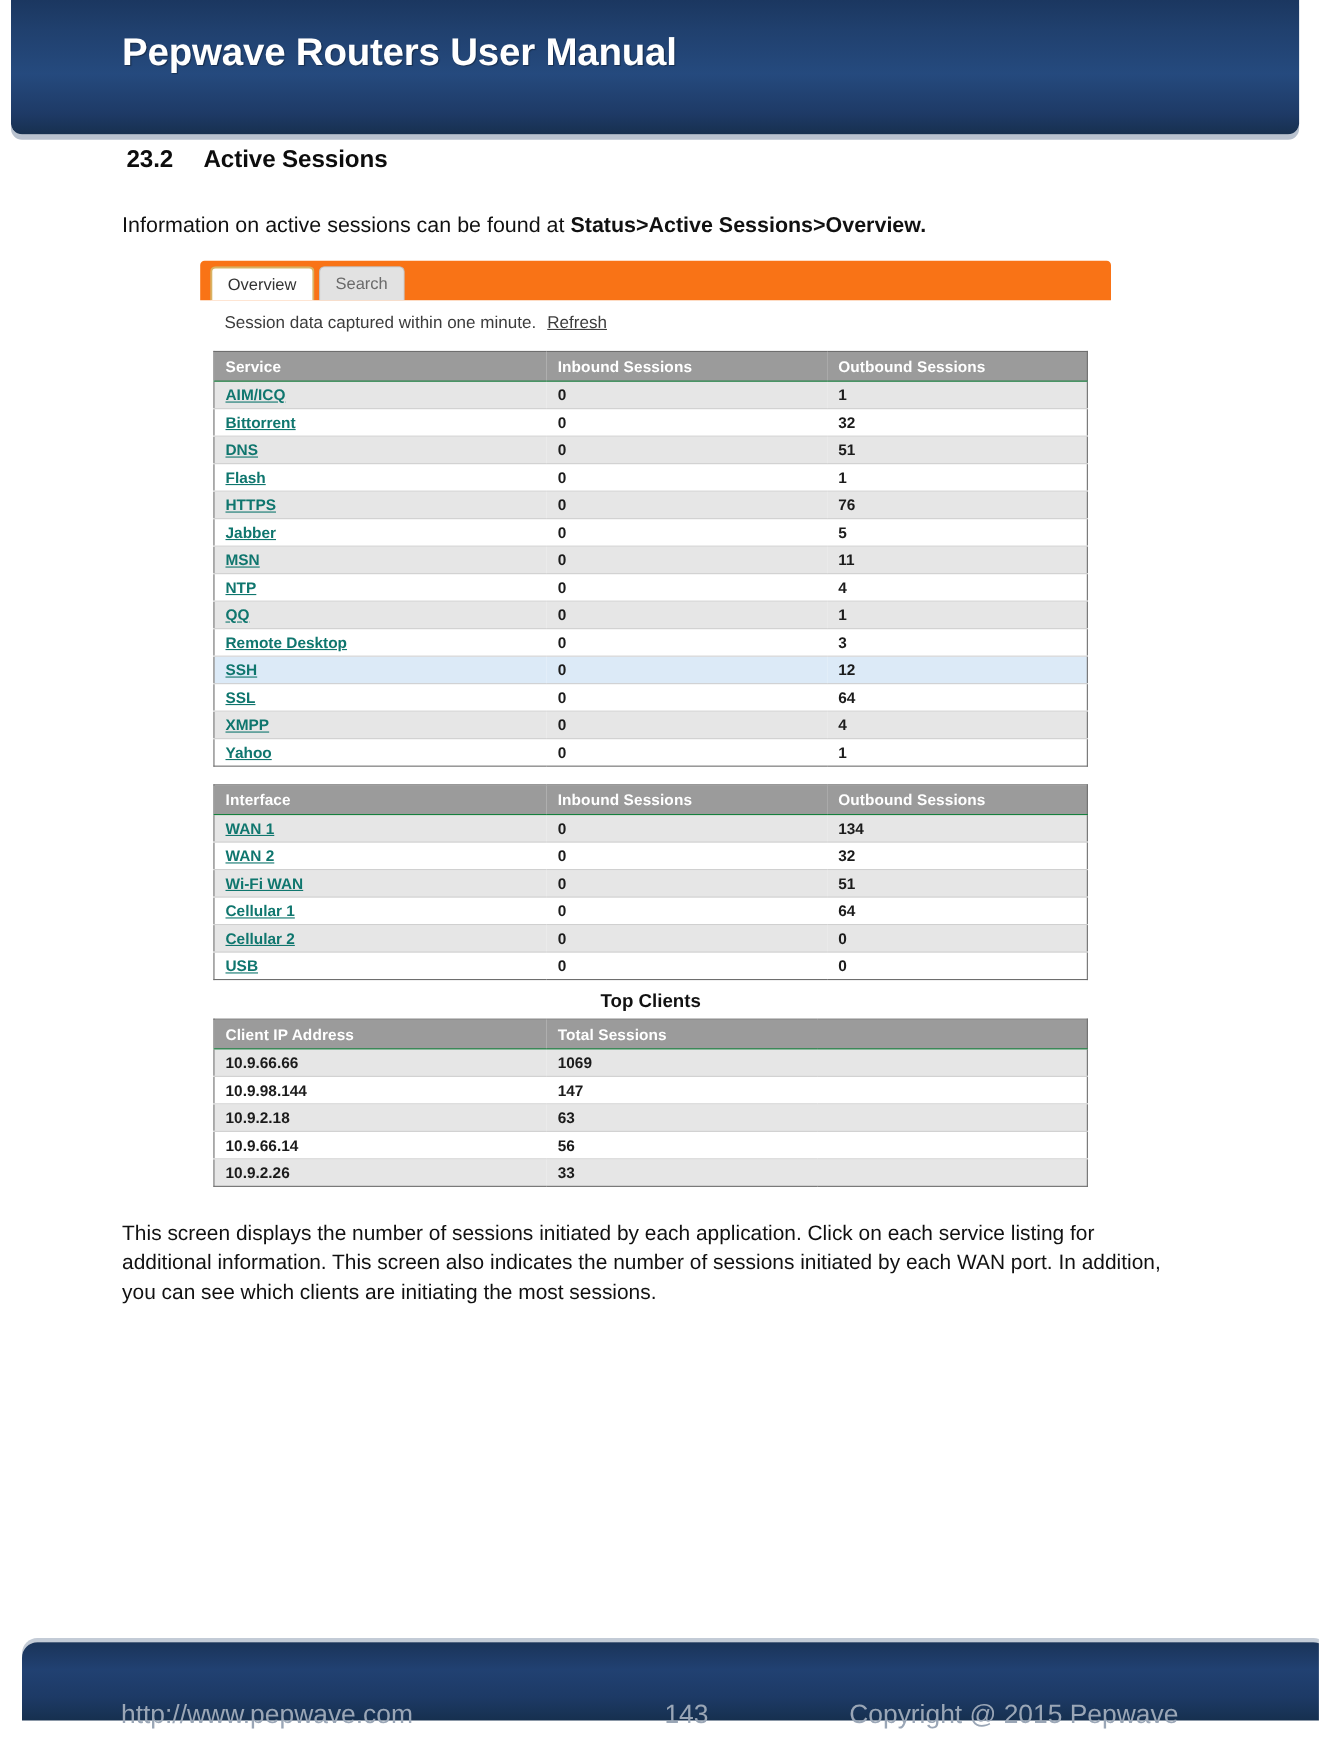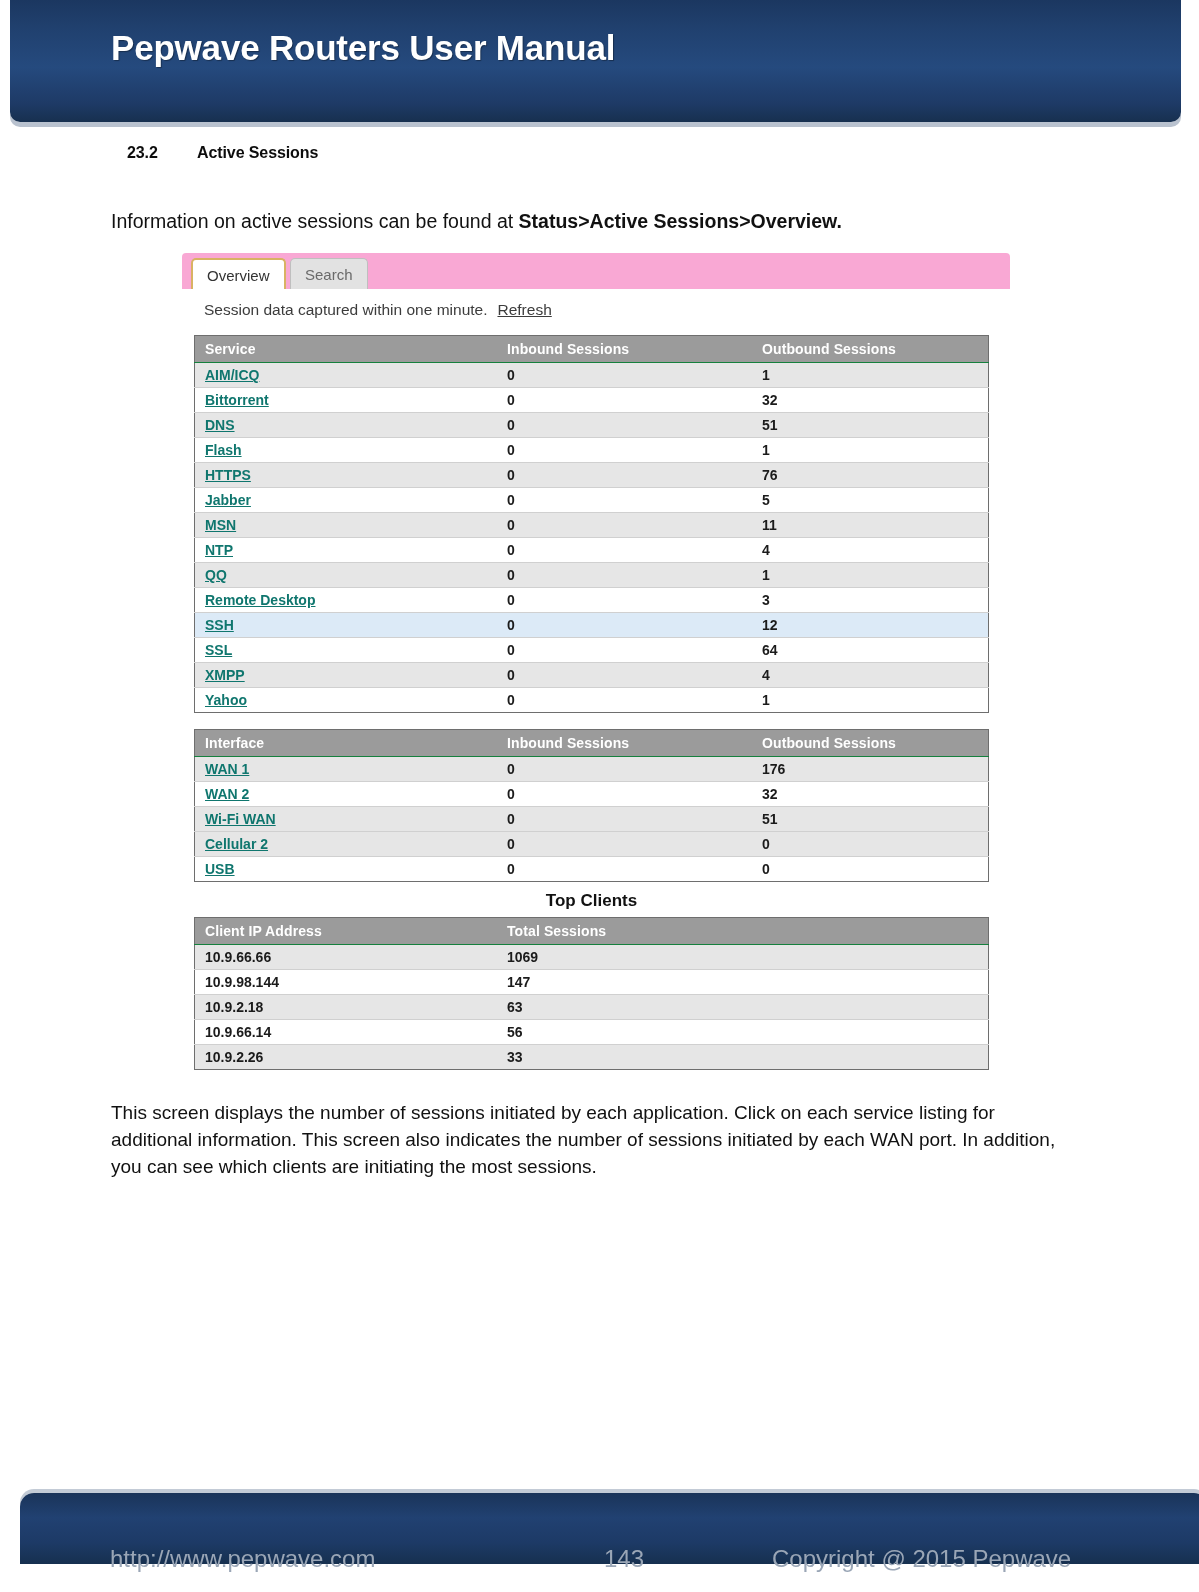--- a/index.html
+++ b/index.html
@@ -41,23 +41,23 @@
 
   
   .content {
     position: absolute;
     left: 0;
     top: 128px;
     width: 1199px;
   }
 
   .section-heading {
-    margin: 16px;
+    margin: 4px;
     padding: 0 0 0 111px;
-    font-size: 16px;
+    font-size: 22px;
     font-weight: bold;
     color: #0d0d0d;
     letter-spacing: -0.1px;
   }
   .section-heading .secnum {
     display: inline-block;
     min-width: 70px;
   }
 
   .intro-para {
@@ -74,21 +74,21 @@
     position: relative;
     margin: 19px 0 0 182px;
     width: 830px;
   }
 
   
   .tabbar {
     position: relative;
     width: 828px;
     height: 36px;
-    background: #f9a8d4;
+    background: #f97316;
     border-radius: 4px 4px 0 0;
     box-sizing: border-box;
     padding-left: 8px;
   }
   .tab {
     position: absolute;
     top: 5px;
     height: 31px;
     box-sizing: border-box;
     font-size: 15px;
@@ -339,31 +339,36 @@
         <tr>
           <th class="c1">Interface</th>
           <th class="c2">Inbound Sessions</th>
           <th class="c3">Outbound Sessions</th>
         </tr>
       </thead>
       <tbody>
         <tr class="odd">
             <td class="c1"><a class="lnk" href="#">WAN 1</a></td>
             <td class="c2">0</td>
-            <td class="c3">176</td>
+            <td class="c3">134</td>
           </tr>
         <tr class="even">
             <td class="c1"><a class="lnk" href="#">WAN 2</a></td>
             <td class="c2">0</td>
             <td class="c3">32</td>
           </tr>
         <tr class="odd">
             <td class="c1"><a class="lnk" href="#">Wi-Fi WAN</a></td>
             <td class="c2">0</td>
             <td class="c3">51</td>
+          </tr>
+        <tr class="even">
+            <td class="c1"><a class="lnk" href="#">Cellular 1</a></td>
+            <td class="c2">0</td>
+            <td class="c3">64</td>
           </tr>
         <tr class="odd">
             <td class="c1"><a class="lnk" href="#">Cellular 2</a></td>
             <td class="c2">0</td>
             <td class="c3">0</td>
           </tr>
         <tr class="even">
             <td class="c1"><a class="lnk" href="#">USB</a></td>
             <td class="c2">0</td>
             <td class="c3">0</td>

